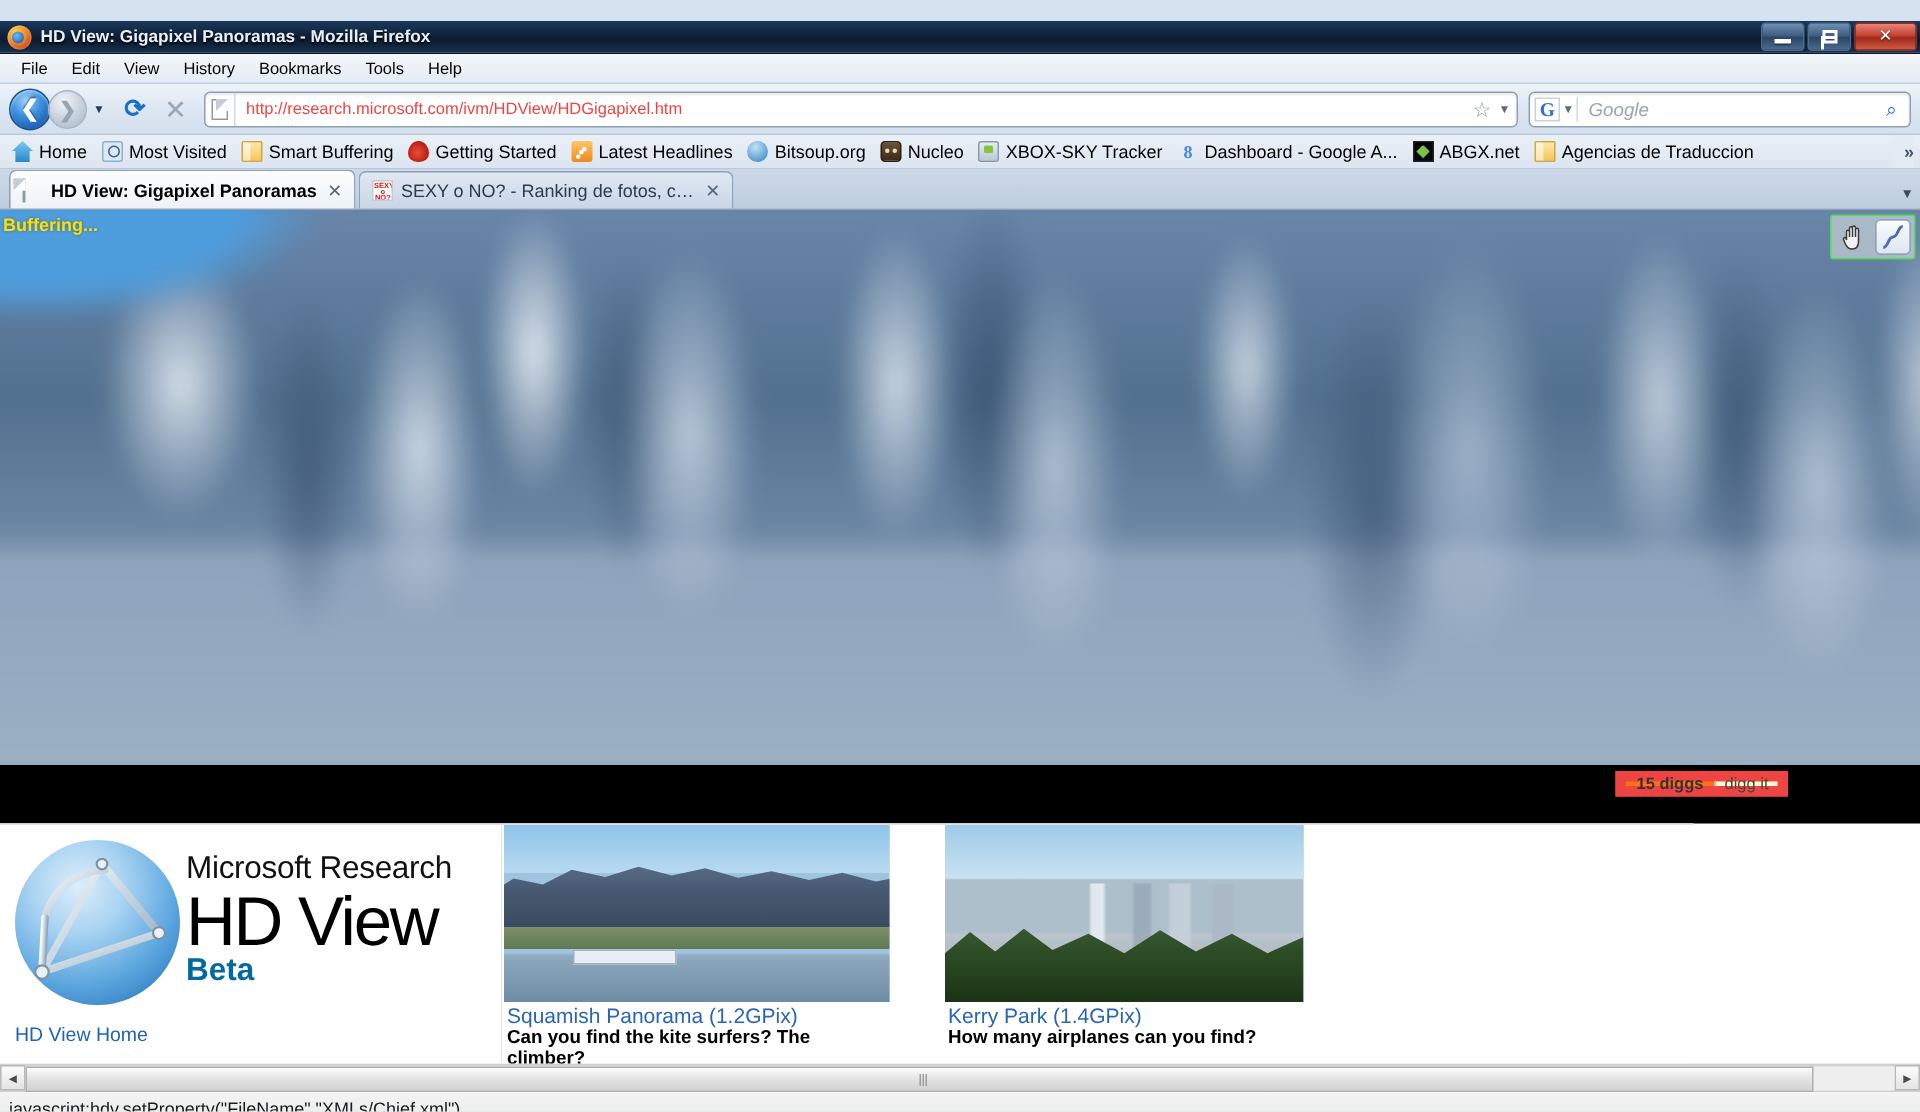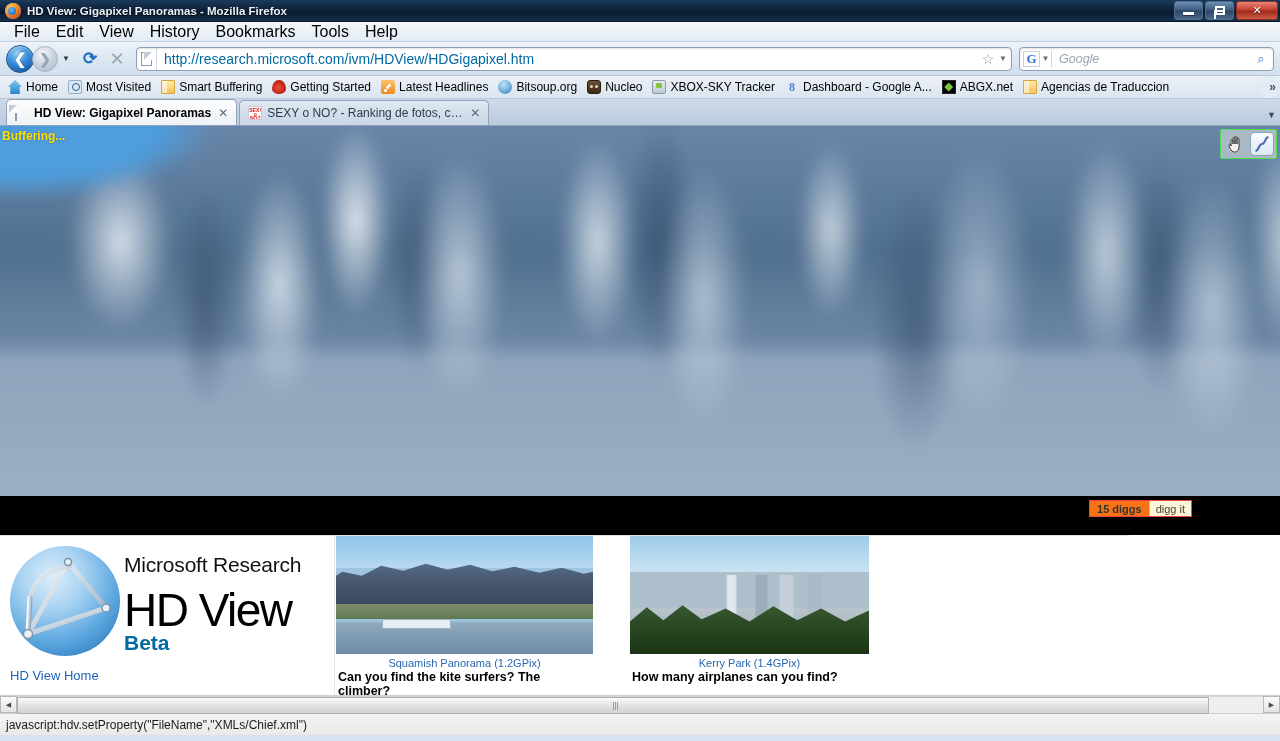--- a/index.html
+++ b/index.html
@@ -8,20 +8,21 @@
     font-family:"Liberation Sans", sans-serif;
     font-size:12px; background:#d6e2f0;
   }
 
   
   .titlebar{
     height:22px; width:100%;
     background:linear-gradient(180deg,#1a3a5c 0%,#10243d 40%,#0b1b2e 60%,#16304e 100%);
     display:flex; align-items:center; position:relative;
     border-bottom:1px solid #0a1726;
+    margin-top:14px;
   }
   .ff-logo{
     width:16px;height:16px;margin-left:5px;margin-right:6px;
     border-radius:50%;
     background:radial-gradient(circle at 35% 30%,#ffd24d 0%,#f08a22 45%,#c63c11 80%,#8e2408 100%);
     box-shadow:inset 0 0 2px rgba(255,255,255,.6);
     position:relative; flex:none;
   }
   .ff-logo:after{
     content:""; position:absolute; left:3px; top:4px; width:8px; height:8px;
@@ -47,21 +48,21 @@
   .max-sq{ width:10px;height:9px;border:2px solid #fff;position:relative;}
   .max-sq:before{content:"";position:absolute;left:-3px;top:2px;width:8px;height:7px;border:2px solid #fff;border-right:none;border-bottom:none;}
 
   
   .menubar{
     height:20px; background:linear-gradient(180deg,#f4f7fb 0%,#e3ebf4 100%);
     display:flex; align-items:center; padding-left:6px;
     border-bottom:1px solid #c3d0e0;
   }
   .menu-item{
-    padding:2px 8px; font-size:16px; color:#000; cursor:default;
+    padding:2px 8px; font-size:11px; color:#000; cursor:default;
     white-space:nowrap;
   }
 
   
   .navbar{
     height:34px;
     background:linear-gradient(180deg,#eef3f9 0%,#dde7f2 50%,#d3dfed 100%);
     display:flex; align-items:center; padding:0 6px; gap:3px;
     border-bottom:1px solid #b9c7d9;
   }
@@ -105,21 +106,21 @@
     border-right:1px solid #cdd8e4; flex:none;
   }
   .pagedoc{
     width:11px;height:14px;background:#fff;border:1px solid #8d9aab;position:relative;
   }
   .pagedoc:after{
     content:"";position:absolute;right:-1px;top:-1px;border-width:4px;
     border-style:solid;border-color:#c3ccd8 #fff #fff #c3ccd8;
   }
   .url-text{
-    flex:1;padding-left:7px;font-size:14px;color:#0369a1;white-space:nowrap;
+    flex:1;padding-left:7px;font-size:11px;color:#ef4444;white-space:nowrap;
     overflow:hidden;text-overflow:ellipsis;
   }
   .url-star{
     width:22px;display:flex;align-items:center;justify-content:center;
     color:#8a97a6;font-size:14px; flex:none; cursor:pointer;
   }
   .url-caret{ width:12px;color:#5c6b7c;font-size:8px;display:flex;align-items:center; flex:none;}
   .searchbar{
     width:255px;height:24px;background:#fff;border:1px solid #8fa0b4;border-radius:4px;
     display:flex;align-items:center; flex:none;
@@ -313,21 +314,21 @@
     background:linear-gradient(180deg,#fafcff 0%,#dde6f1 100%);
     border:1px solid #8fa2b8;border-radius:4px;position:relative;overflow:hidden;
   }
   .vtool.curve svg{display:block;}
   .viewer-black{
     width:1280px;height:39px;background:#000;position:relative;
   }
   .digg{
     position:absolute;right:88px;top:4px;
     display:flex;align-items:stretch;height:17px;
-    background:#f97316;border:1px solid #ef4444;
+    background:#f97316;border:7px solid #ef4444;
     font-size:11px;
   }
   .digg-count{
     padding:1px 7px;font-weight:bold;color:#333;display:flex;align-items:center;
   }
   .digg-btn{
     padding:1px 6px;background:#fdf6d8;border-left:1px solid #c9c0a0;
     color:#4a4636;display:flex;align-items:center;cursor:pointer;
   }
 
@@ -345,41 +346,41 @@
     width:110px;height:110px;flex:none;position:relative;
     background:radial-gradient(circle at 38% 28%, #dceefb 0%, #a9d3f2 30%, #5ea8e0 62%, #2f7cc0 88%, #1f5f9c 100%);
     border-radius:50%;
   }
   .hdv-mark svg{position:absolute;inset:0;}
   .brand-text{padding-top:8px;margin-left:4px;}
   .ms-research{
     font-size:21px;color:#111;letter-spacing:-.2px;line-height:1;
   }
   .hd-view{
-    font-size:46px;color:#000;line-height:1;margin-top:12px;letter-spacing:-1.5px;
+    font-size:46px;color:#000;line-height:1;margin-top:2px;letter-spacing:-1.5px;
   }
   .beta{
     font-size:21px;font-weight:bold;color:#0369a1;margin-top:-2px;
   }
   .hdv-home{
     position:absolute;left:10px;bottom:12px;
     color:#1f62b8;font-size:13px;text-decoration:none;cursor:pointer;
   }
   .thumbs{flex:1;display:flex;}
   .thumb{
     flex:none;position:relative;border-left:1px solid #fff;
   }
   .thumb-img{height:118px;width:100%;position:relative;overflow:hidden;}
   .t1{width:258px;}
   .t2{width:232px;}
   .t3{width:240px;margin-left:36px;}
   .t4{width:213px;}
   .cap{padding:2px 2px 0 2px;}
   .cap-title{
-    color:#2a66b0;font-size:11px;line-height:14px;cursor:pointer;text-align:center;
+    color:#2a66b0;font-size:14px;line-height:14px;cursor:pointer;
   }
   .cap-title.underline{text-decoration:underline;}
   .cap-sub{
     color:#000000;font-size:12.5px;line-height:14px;font-weight:bold;
   }
 
   
   .img-squamish-pan{
     background:
       linear-gradient(180deg,#8fc4ea 0%,#b6d9f0 26%, #b6d9f0 27%, rgba(0,0,0,0) 27%),

